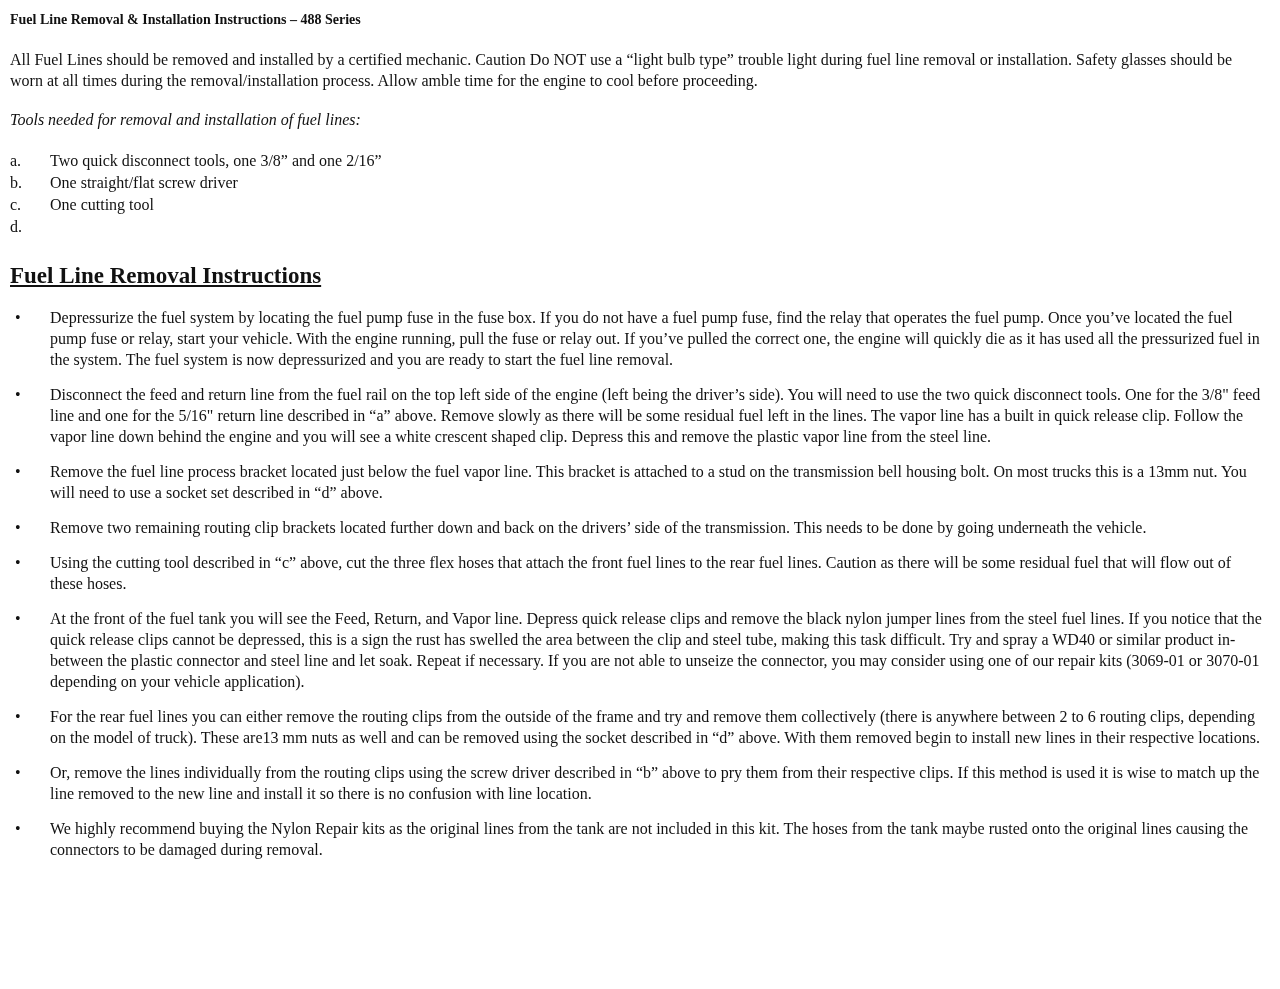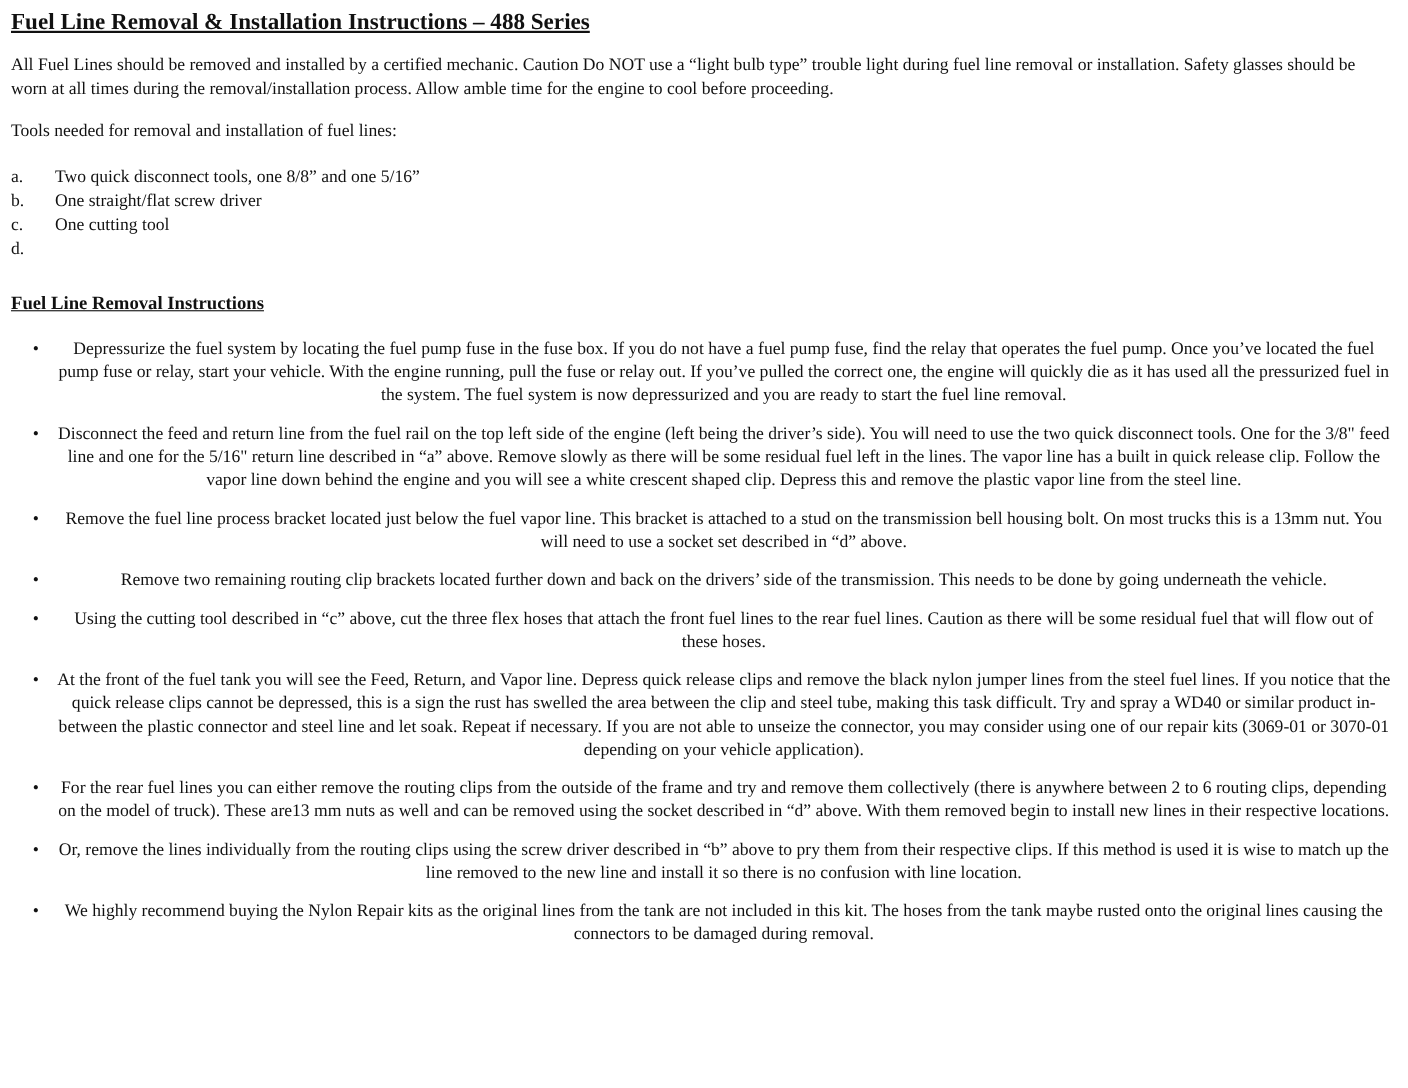--- a/index.html
+++ b/index.html
@@ -11,57 +11,56 @@
     width: 1280px;
     min-height: 989px;
     box-sizing: border-box;
     padding: 6px 14px 10px 10px;
     font-family: "Liberation Serif", "DejaVu Serif", serif;
     color: #111111;
     font-size: 16px;
     line-height: 21px;
   }
   .doc-heading {
-    font-size: 21px;
+    font-size: 14px;
     line-height: 27px;
     font-weight: bold;
-    text-decoration: underline;
     margin: 0 0 16px 0;
   }
   .section-heading {
-    font-size: 17px;
+    font-size: 23px;
     line-height: 27px;
     font-weight: bold;
     text-decoration: underline;
     margin: 24px 0 18px 0;
   }
   .para {
     margin: 0 0 18px 0;
   }
   .tools-intro {
     margin: 0 0 20px 0;
+    font-style: italic;
   }
   .lettered-list {
     margin: 0 0 0 0;
   }
   .lettered-item {
     display: flex;
     line-height: 22px;
   }
   .lettered-item .letter {
     width: 40px;
     flex: 0 0 40px;
   }
   .bullet-list {
     margin: 0;
   }
   .bullet-item {
     display: flex;
     margin: 0 0 14px 0;
-    text-align: center;
   }
   .bullet-marker {
     width: 40px;
     flex: 0 0 40px;
     padding-left: 5px;
     box-sizing: border-box;
   }
   .bullet-marker::before {
     content: "\2022";
   }
@@ -76,21 +75,21 @@
 
   <h1 class="doc-heading">Fuel Line Removal &amp; Installation Instructions – 488 Series</h1>
 
   <p class="para">All Fuel Lines should be removed and installed by a certified mechanic. Caution Do NOT use a “light bulb type” trouble light during fuel line removal or installation. Safety glasses should be worn at all times during the removal/installation process. Allow amble time for the engine to cool before proceeding.</p>
 
   <p class="para tools-intro">Tools needed for removal and installation of fuel lines:</p>
 
   <div class="lettered-list">
     <div class="lettered-item">
       <span class="letter">a.</span>
-      <span class="tool-text">Two quick disconnect tools, one 8/8” and one 5/16”</span>
+      <span class="tool-text">Two quick disconnect tools, one 3/8” and one 2/16”</span>
     </div>
     <div class="lettered-item">
       <span class="letter">b.</span>
       <span class="tool-text">One straight/flat screw driver</span>
     </div>
     <div class="lettered-item">
       <span class="letter">c.</span>
       <span class="tool-text">One cutting tool</span>
     </div>
     <div class="lettered-item">

